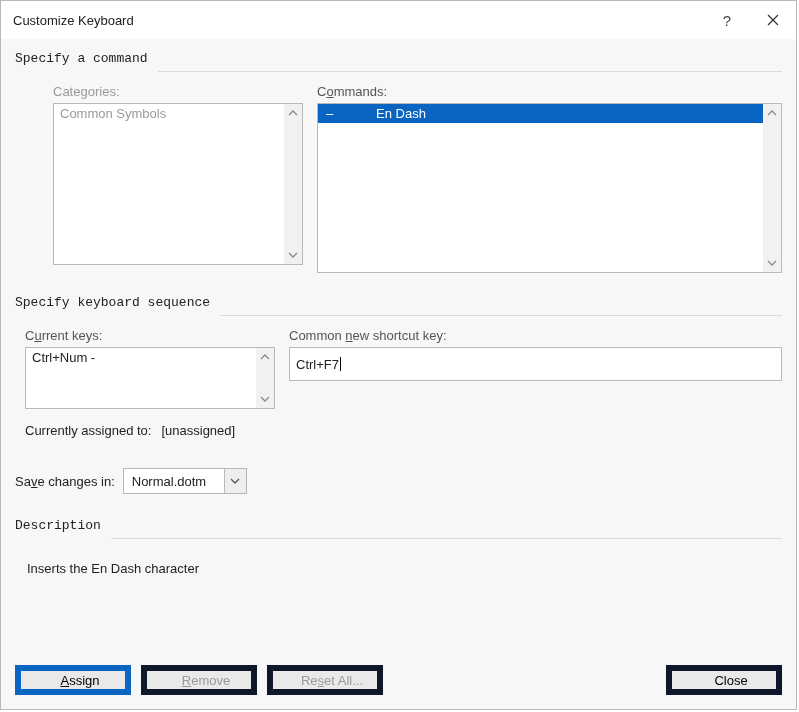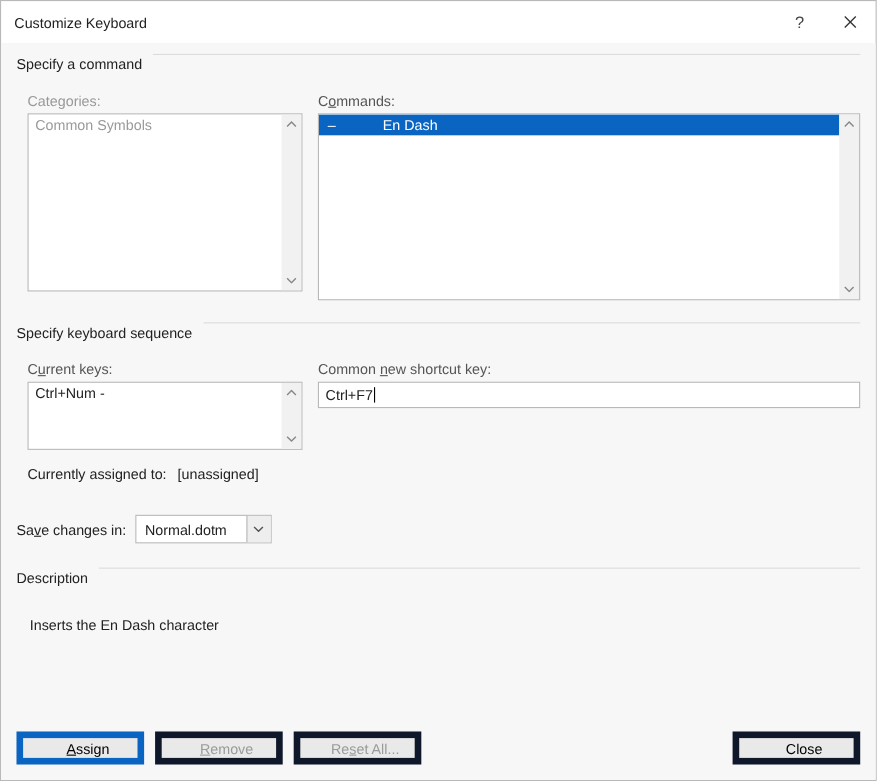--- a/index.html
+++ b/index.html
@@ -52,23 +52,24 @@
     display: flex;
     flex-direction: column;
   }
   .section-label {
     font-size: 13px;
     color: #222;
     margin: 6px 0 6px 0;
   }
   .divider-row {
     display: flex;
-    align-items: flex-start;
+    align-items: flex-end;
     gap: 10px;
     margin-bottom: 8px;
+    font-family: Liberation Mono, monospace;
   }
   .divider-row .hr {
     flex:1;
     border-top: 1px solid #dcdcdc;
     height:1px;
     margin-top:4px;
   }
   .sub-label {
     font-size: 13px;
     color: #555;
@@ -116,21 +117,21 @@
     width: 30px;
     text-align: left;
     padding-left:2px;
   }
   .key-list {
     padding: 2px 6px;
   }
   .textinput {
     border: 1px solid #b8b8b8;
     background: #fff;
-    height: 24px;
+    height: 34px;
     padding: 2px 6px;
     font-size: 13px;
     font-family: inherit;
     outline: none;
   }
   .assigned-row {
     display:flex;
     gap: 10px;
     margin: 14px 0 10px 2px;
   }
@@ -210,21 +211,21 @@
   </div>
 
   <div class="content">
 
     <div class="divider-row">
       <span class="section-label">Specify a command</span>
       <span class="hr"></span>
     </div>
 
     <div class="row" style="margin-left:10px;">
-      <div style="width:250px;">
+      <div style="width:250px;margin-left:28px;">
         <div class="sub-label disabled-label"><span>Cate</span><u>g</u><span>ories:</span></div>
         <div class="listbox" style="height:162px;">
           <div class="cat-item">Common Symbols</div>
           <div class="listbox-scroll">
             <span class="arrow">
               <svg width="10" height="6" viewBox="0 0 10 6">
                   <polyline points="1,5 5,1 9,5" fill="none" stroke="#888" stroke-width="1.3"></polyline>
                 </svg>
             </span>
             <span class="arrow">

